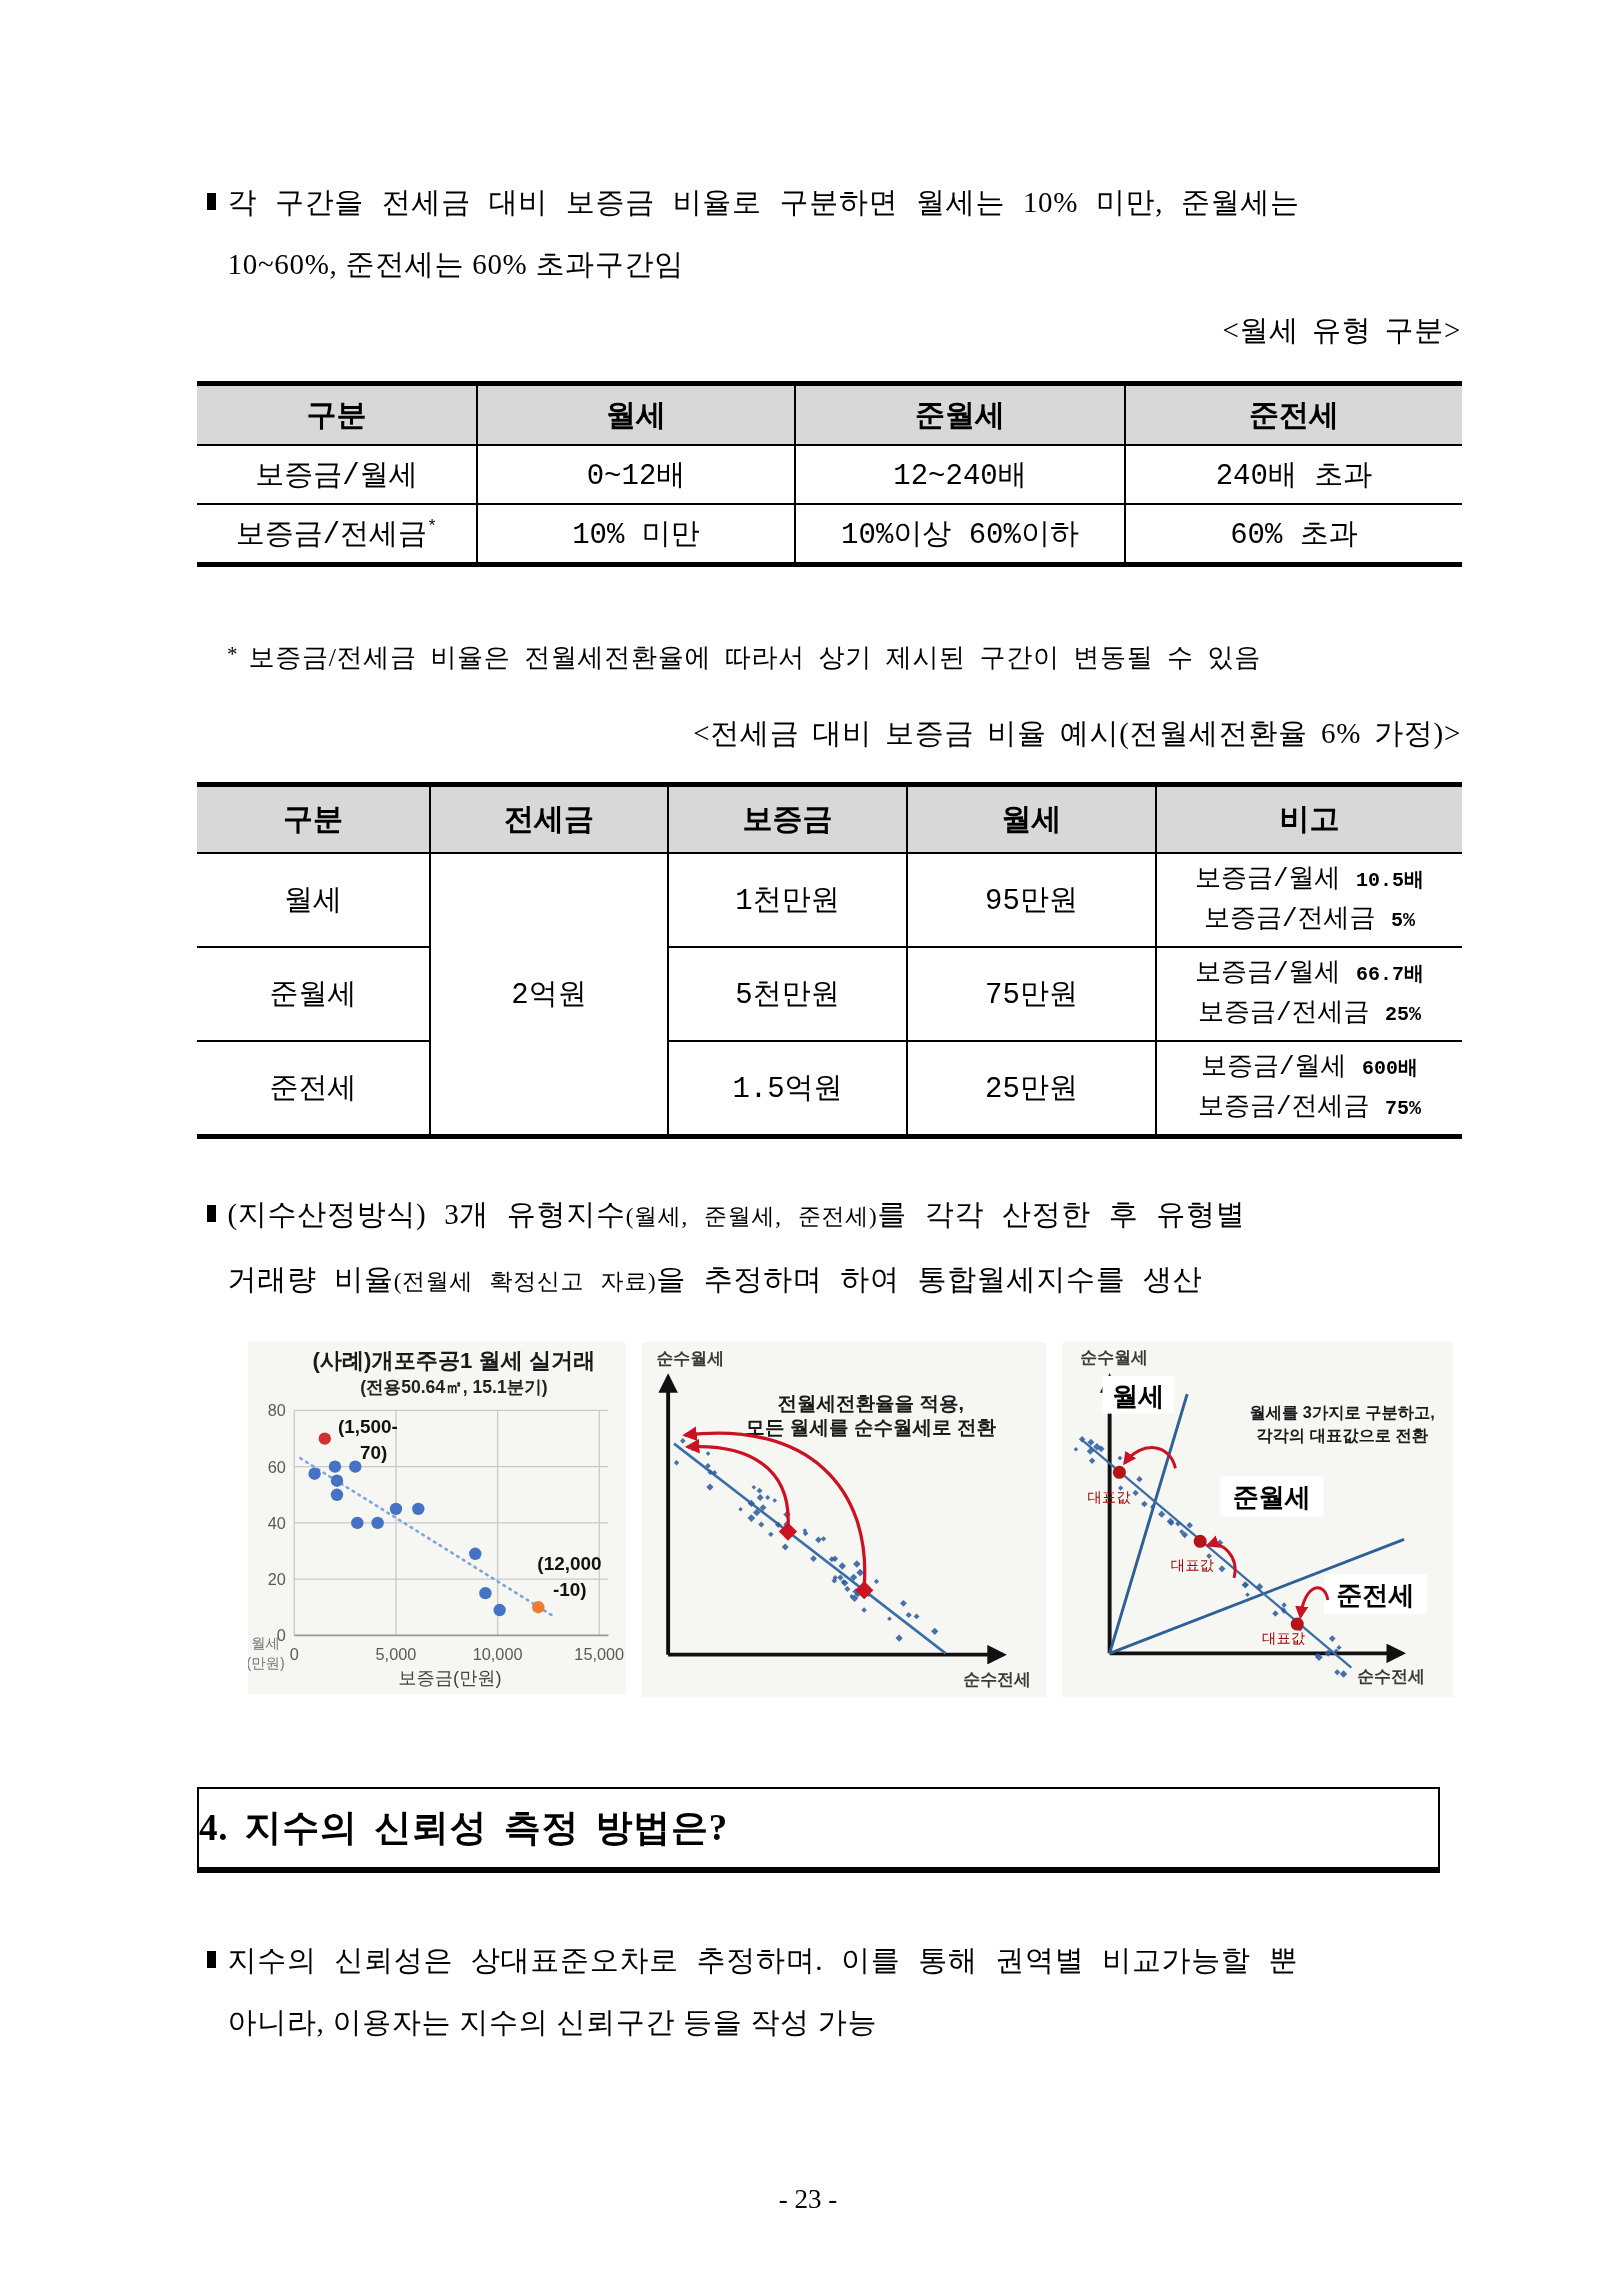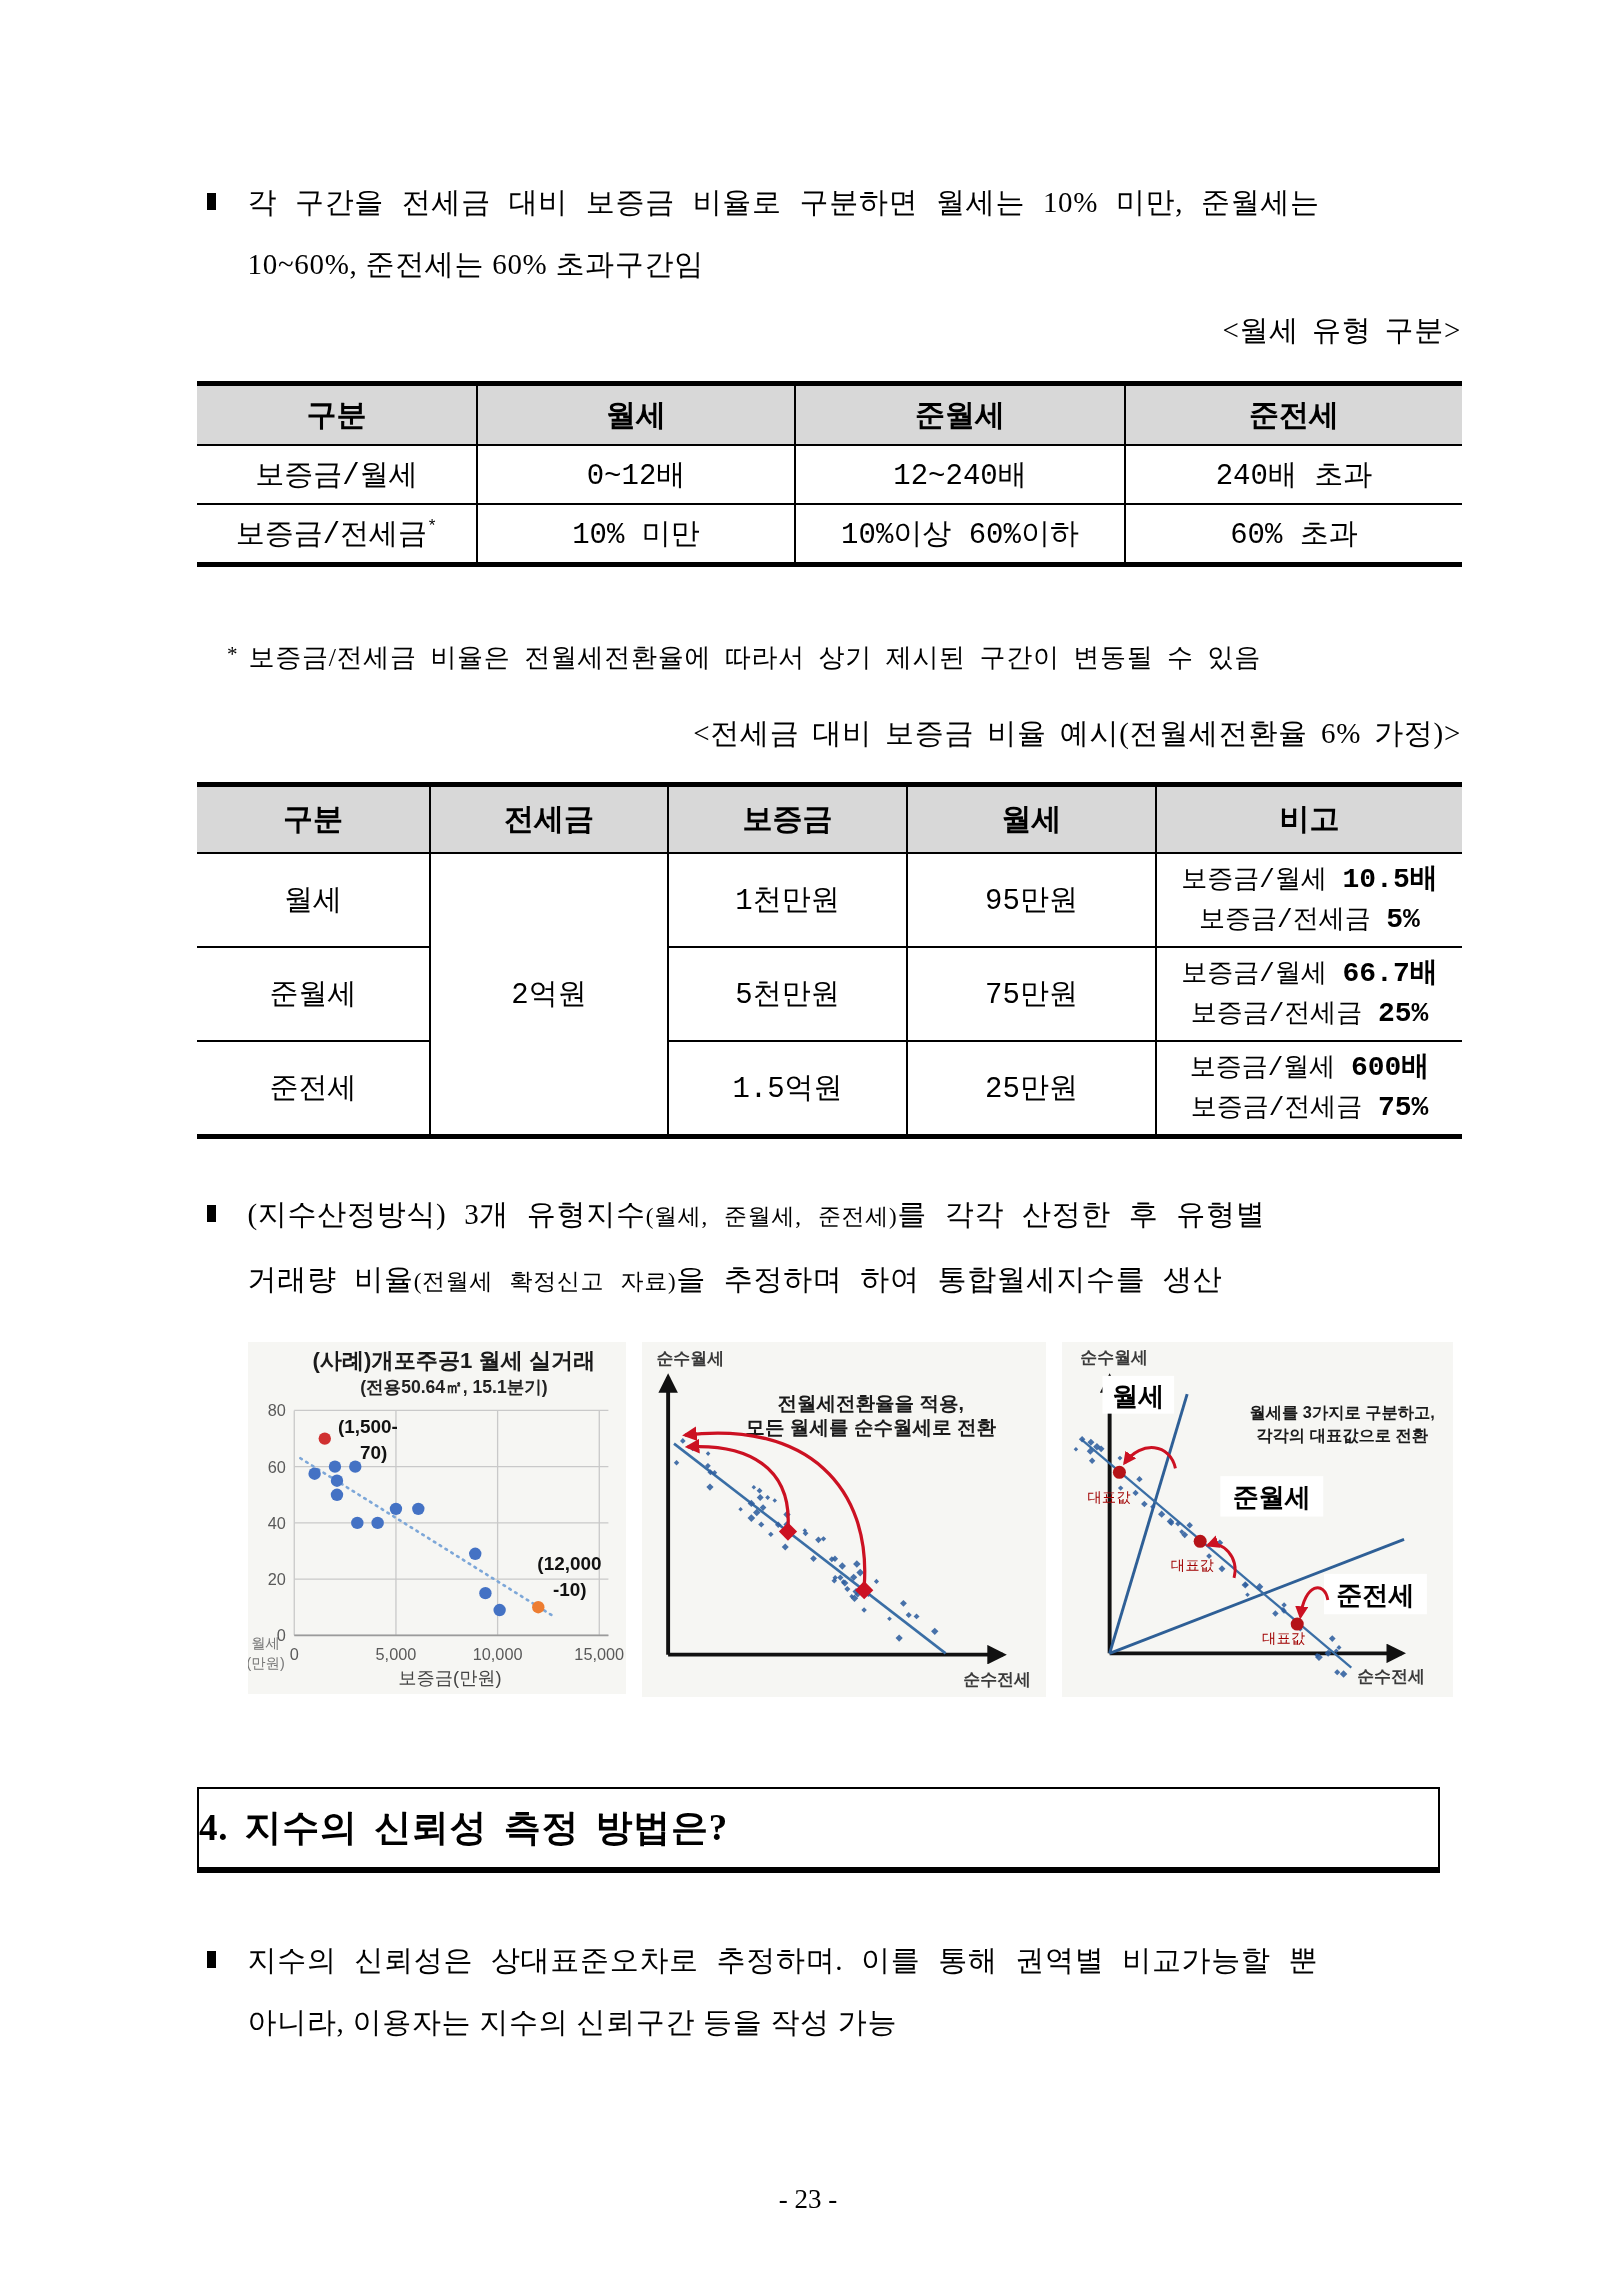--- a/index.html
+++ b/index.html
@@ -1,19 +1,19 @@
 <!DOCTYPE html>
 <html style="font-size:10.4px"><head>
 <meta charset="utf-8">
 <style>
   html,body{margin:0;padding:0;background:#ffffff;}
   .page{position:relative;width:1616px;height:2284px;background:#fff;overflow:hidden;
         font-family:"Liberation Serif","DejaVu Serif",serif;color:#000;}
   
-  .bullet{position:absolute;left:207px;display:flex;gap:32px;}
+  .bullet{position:absolute;left:207px;display:flex;gap:12px;}
   .bmark{width:8.5px;height:17px;background:#000;margin-top:22px;flex:0 0 auto;}
   .btext{width:1219px;}
   .bline{font-size:29px;line-height:62px;white-space:nowrap;letter-spacing:0.7px;}
   .jline{word-spacing:9.8px;}
   .small-inline{font-size:23px;}
   
   .tbl-title{position:absolute;left:197px;width:1264px;text-align:right;
              font-size:29px;letter-spacing:0.7px;word-spacing:5.2px;}
   
   .doc-table{position:absolute;left:197px;width:1264px;border-collapse:collapse;table-layout:fixed;
@@ -21,21 +21,21 @@
              border-top:5.9px solid #000;border-bottom:5.9px solid #000;}
   .doc-table th{background:#d8d8d8;font-weight:bold;font-size:30px;border-bottom:2.6px solid #000;}
   .doc-table th + th, .doc-table td + td{border-left:2px solid #000;}
   .doc-table tbody tr + tr td{border-top:2px solid #000;}
   .t1 th{height:56px;}
   .t1 td{height:55px;font-size:29px;}
   .t2 th{height:63px;}
   .t2 td{height:90px;font-size:29px;}
   .cell-sup{font-size:17px;vertical-align:11.7px;}
   .note-line{font-size:26px;line-height:39px;}
-  .note-line b{font-size:28px;}
+  .note-line b{font-size:20px;}
   
   .footnote{position:absolute;left:203px;font-size:26px;letter-spacing:0.7px;word-spacing:6.5px;margin-left:24px;}
   .fn-star{font-size:21px;vertical-align:5.2px;margin-right:10.4px;}
   
   .fig{position:absolute;}
   .fig svg{display:block;}
   .figbg{fill:#f6f6f3;}
   .dia-lbl{font-family:"Liberation Sans","DejaVu Sans",sans-serif;font-size:26px;font-weight:bold;fill:#3a3a3a;}
   .dia-cap{font-family:"Liberation Sans","DejaVu Sans",sans-serif;font-size:30px;font-weight:bold;fill:#1a1a1a;text-anchor:middle;}
   .dia-cap3{font-family:"Liberation Sans","DejaVu Sans",sans-serif;font-size:25px;font-weight:bold;fill:#1a1a1a;text-anchor:middle;}

